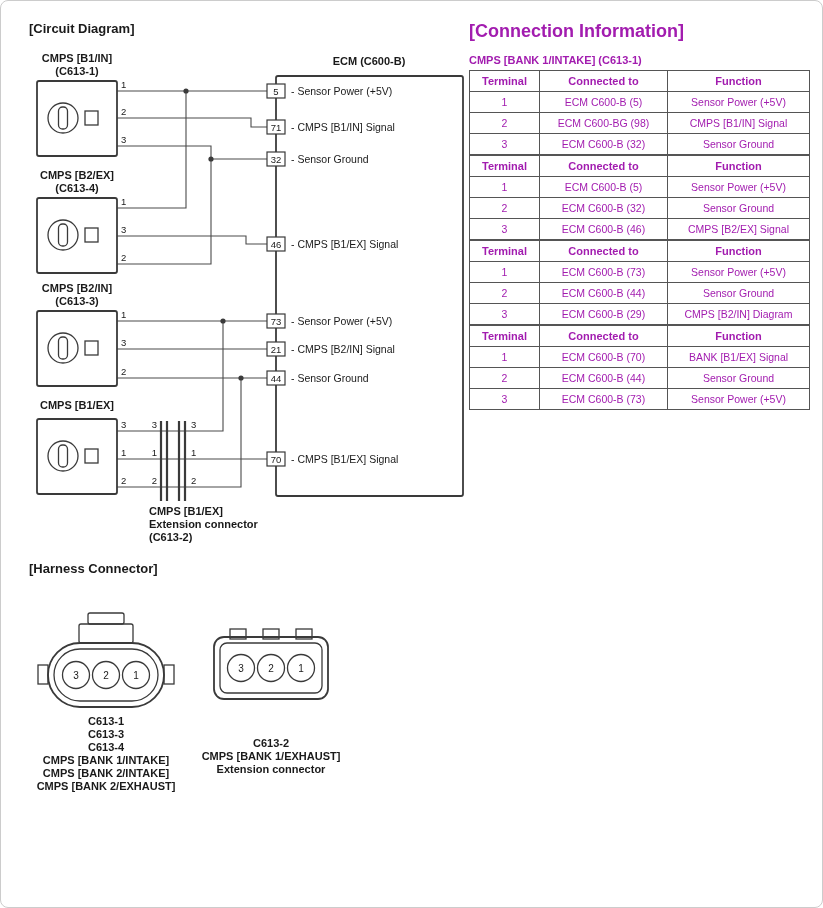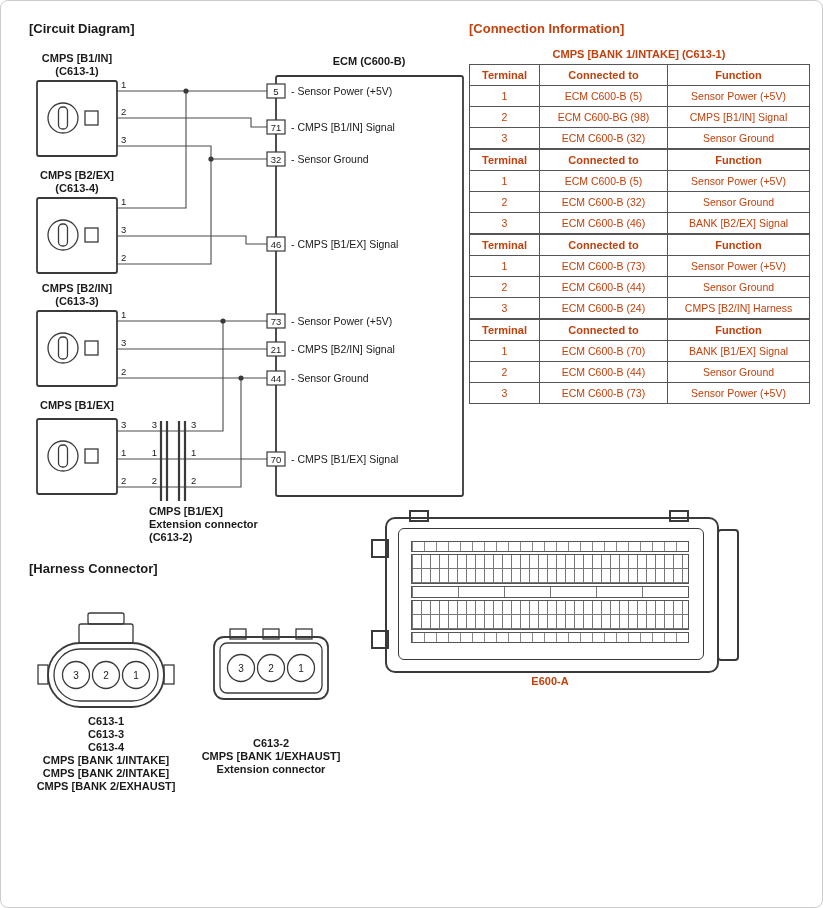--- a/index.html
+++ b/index.html
@@ -1,37 +1,37 @@
 <!DOCTYPE html>
 <html><head>
 <meta charset="utf-8">
 <style>
   html,body{margin:0;padding:0;background:#fff;}
   #page{position:relative;width:823px;height:908px;background:#fff;box-sizing:border-box;
         border:1.5px solid #ccc;border-radius:8px;overflow:hidden;
-        font-family:"Liberation Sans",sans-serif;color:#c2410c;}
+        font-family:"Liberation Sans",sans-serif;color:#a21caf;}
   .abs{position:absolute;}
 
   
   svg text{fill:#1a1a1a;}
   .sec{font:bold 13px "Liberation Sans",sans-serif;}
   .lbl{font:bold 11px "Liberation Sans",sans-serif;}
   .pin{font:9.5px "Liberation Sans",sans-serif;}
   .pin2{font:10px "Liberation Sans",sans-serif;}
   .ecmlbl{font:10.5px "Liberation Sans",sans-serif;}
   .box{fill:none;stroke:#3a3a3a;stroke-width:1.8;}
   .thin{fill:none;stroke:#3a3a3a;stroke-width:1.3;}
   .wire path,.wire line{fill:none;stroke:#4a4a4a;stroke-width:1.1;}
   .bars line{stroke:#3a3a3a;stroke-width:2.2;}
   .pinbox{fill:#fff;stroke:#3a3a3a;stroke-width:1.2;}
 
   
   #conn-info{position:absolute;left:468px;top:20px;width:340px;}
-  .ci-title{font-size:13px;font-weight:bold;margin:0 0 12px 0;}
-  .tbl-title{font-size:11px;font-weight:bold;margin:9px 0 4px 0;text-align:center;}
+  .ci-title{font-size:18px;font-weight:bold;margin:0 0 12px 0;}
+  .tbl-title{font-size:11px;font-weight:bold;margin:9px 0 4px 0;}
   table.ct{border-collapse:collapse;width:340px;table-layout:fixed;}
   table.ct th,table.ct td{border:1px solid #555;text-align:center;padding:4px 2px;overflow:hidden;white-space:nowrap;}
   table.ct th{font-size:11px;font-weight:bold;}
   table.ct td{font-size:10.5px;}
 
   
   .ecm-view{position:absolute;width:372px;height:190px;}
   .ev-outer{position:absolute;left:16px;top:8px;width:330px;height:152px;border:2.5px solid #3a3a3a;border-radius:10px;}
   .ev-inner{position:absolute;left:29px;top:19px;width:304px;height:130px;border:1.5px solid #3a3a3a;border-radius:6px;}
   .ev-ear{position:absolute;left:2px;width:14px;height:15px;border:2px solid #3a3a3a;background:#fff;}
@@ -243,21 +243,21 @@
         <td>Sensor Power (+5V)</td>
       </tr>
       <tr>
         <td>2</td>
         <td>ECM C600-B (32)</td>
         <td>Sensor Ground</td>
       </tr>
       <tr>
         <td>3</td>
         <td>ECM C600-B (46)</td>
-        <td>BANK [B2/EX] Signal</td>
+        <td>CMPS [B2/EX] Signal</td>
       </tr>
     </tbody>
       </table>
 
     <table class="ct">
       <colgroup>
           <col style="width:70px">
           <col style="width:128px">
           <col style="width:142px">
         </colgroup>
@@ -272,22 +272,22 @@
         <td>ECM C600-B (73)</td>
         <td>Sensor Power (+5V)</td>
       </tr>
       <tr>
         <td>2</td>
         <td>ECM C600-B (44)</td>
         <td>Sensor Ground</td>
       </tr>
       <tr>
         <td>3</td>
-        <td>ECM C600-B (24)</td>
-        <td>CMPS [B2/IN] Harness</td>
+        <td>ECM C600-B (29)</td>
+        <td>CMPS [B2/IN] Diagram</td>
       </tr>
     </tbody>
       </table>
 
     <table class="ct">
       <colgroup>
           <col style="width:70px">
           <col style="width:128px">
           <col style="width:142px">
         </colgroup>
@@ -352,32 +352,15 @@
       <circle cx="300" cy="667" r="13.5" class="thin"></circle>
       <text x="240" y="671" text-anchor="middle" class="pin2">3</text>
       <text x="270" y="671" text-anchor="middle" class="pin2">2</text>
       <text x="300" y="671" text-anchor="middle" class="pin2">1</text>
       <text x="270" y="746" text-anchor="middle" class="lbl">C613-2</text>
       <text x="270" y="759" text-anchor="middle" class="lbl">CMPS [BANK 1/EXHAUST]</text>
       <text x="270" y="772" text-anchor="middle" class="lbl">Extension connector</text>
     </g>
   </svg>
 
-  <div class="ecm-view" style="left:368px;top:508px;">
-    <div class="ev-tab" style="left:40px;"></div>
-    <div class="ev-tab" style="left:300px;"></div>
-    <div class="ev-ear" style="top:30px;"></div>
-    <div class="ev-ear" style="top:121px;"></div>
-    <div class="ev-cap"></div>
-    <div class="ev-outer"></div>
-    <div class="ev-inner"></div>
-    <div class="ev-field">
-      <div class="ev-strip" style="top:0;"></div>
-      <div class="ev-band" style="top:13px;"></div>
-      <div class="ev-mid" style="top:45px;"></div>
-      <div class="ev-band" style="top:59px;"></div>
-      <div class="ev-strip" style="top:91px;"></div>
-    </div>
-    <div class="ev-label">E600-A</div>
-  </div>
 
 
 </div>
 
 </body></html>

